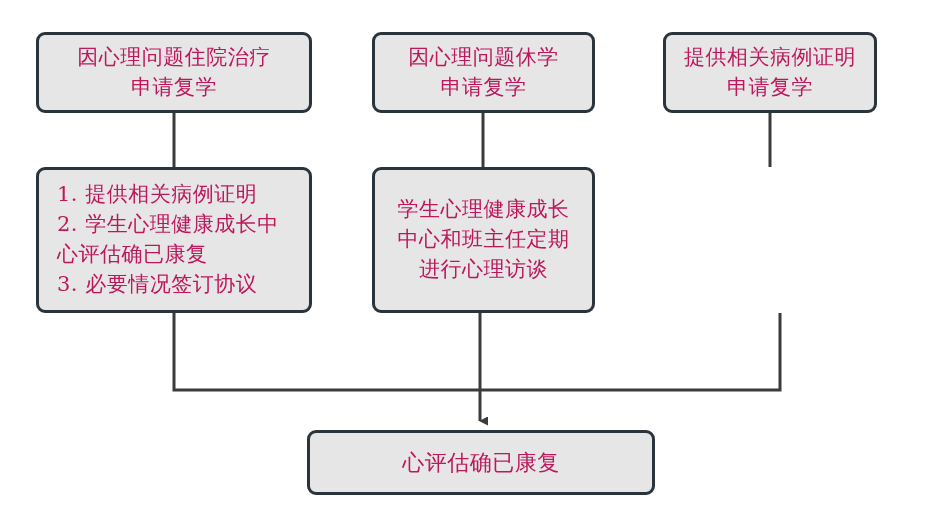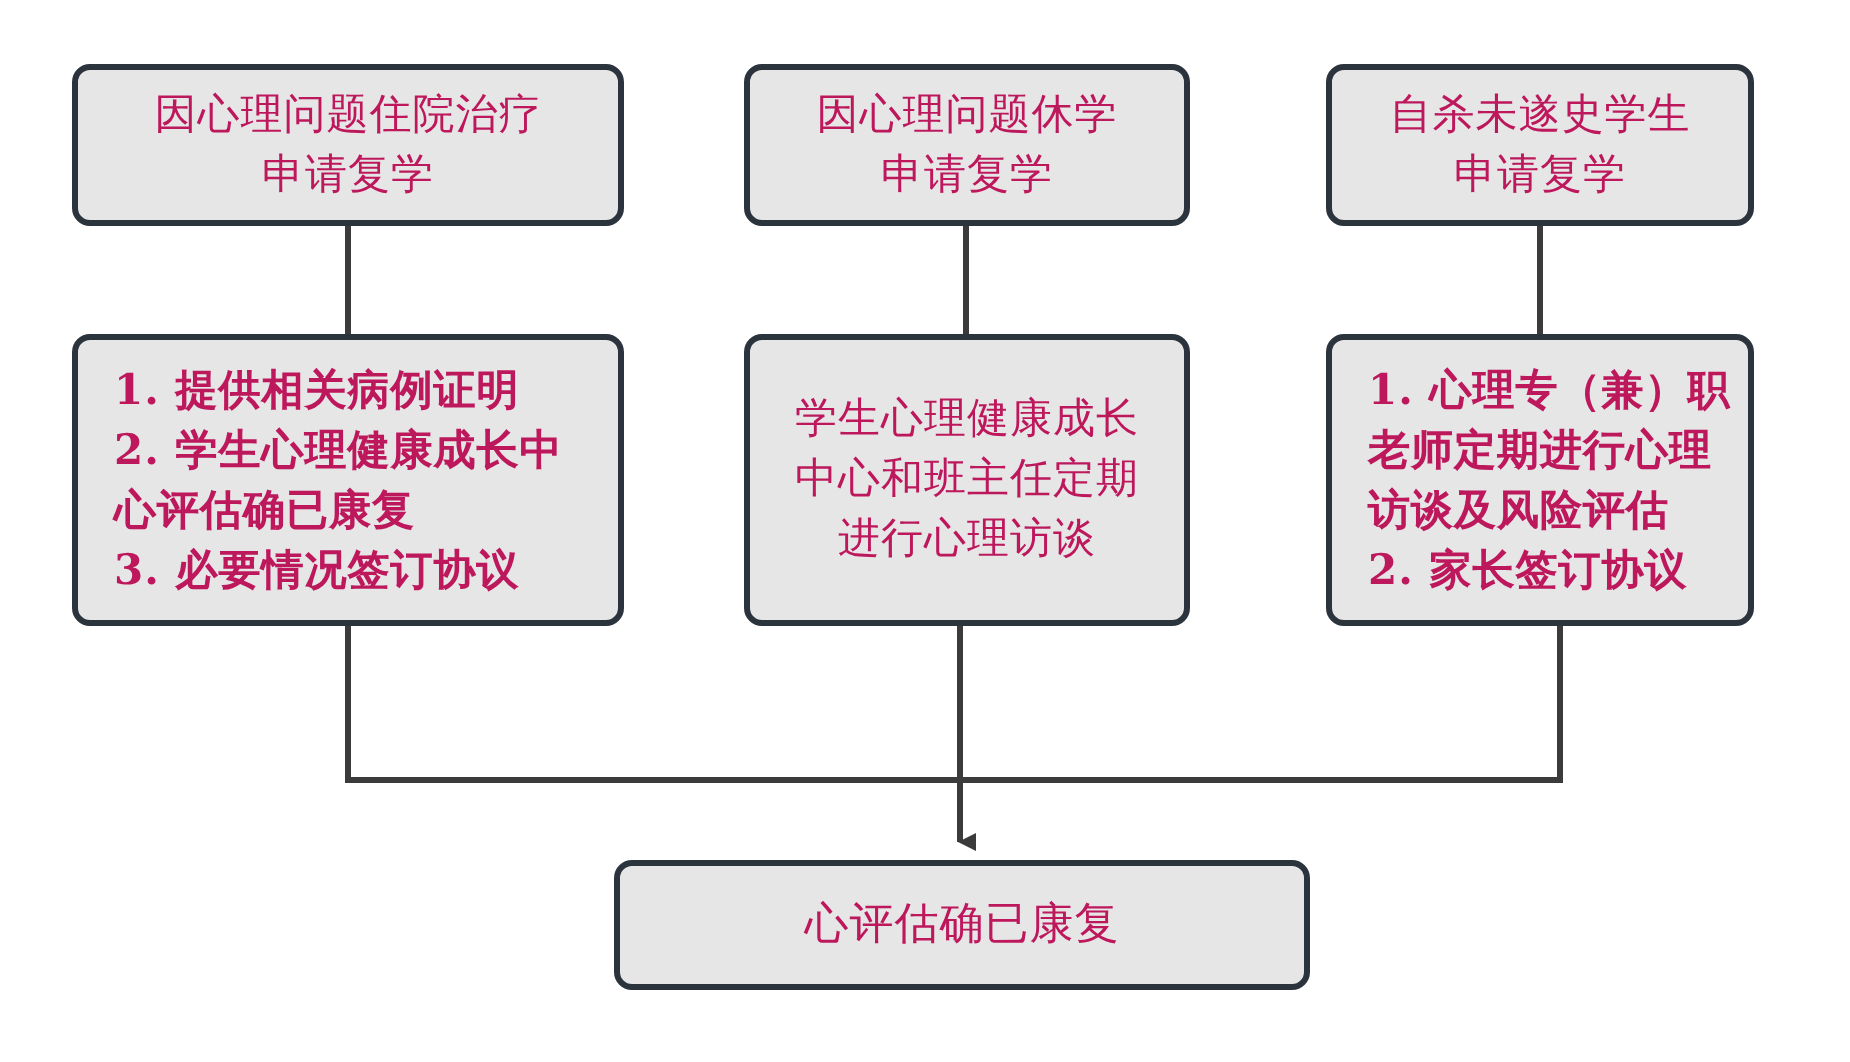--- a/index.html
+++ b/index.html
@@ -41,21 +41,21 @@
     line-height: 1.42;
     letter-spacing: 0.5px;
   }
   .node .txt {
     width: 100%;
     padding: 0 8px;
     box-sizing: border-box;
     white-space: pre-line;
   }
   .center .txt { text-align: center; }
-  .left .txt { text-align: left; padding-left: 18px; font-weight: bold; }
+  .left .txt { text-align: left; padding-left: 18px; }
 
   
   #n-top-1 { left: 36px;  top: 32px;  width: 276px; height: 81px; font-size: 21px; }
   #n-top-2 { left: 372px; top: 32px;  width: 223px; height: 81px; font-size: 21px; }
   #n-top-3 { left: 663px; top: 32px;  width: 214px; height: 81px; font-size: 21px; }
 
   
   #n-mid-1 { left: 36px;  top: 167px; width: 276px; height: 146px; font-size: 21px; }
   #n-mid-2 { left: 372px; top: 167px; width: 223px; height: 146px; font-size: 21px; }
   #n-mid-3 { left: 663px; top: 167px; width: 214px; height: 146px; font-size: 21px; }
@@ -90,41 +90,35 @@
     <span class="txt">因心理问题住院治疗
 申请复学</span>
   </div>
 
   <div class="node center" id="n-top-2">
     <span class="txt">因心理问题休学
 申请复学</span>
   </div>
 
   <div class="node center" id="n-top-3">
-    <span class="txt">自杀未遂史学生
+    <span class="txt">提供相关病例证明
 申请复学</span>
   </div>
 
   <div class="node left" id="n-mid-1">
     <span class="txt">1. 提供相关病例证明
 2. 学生心理健康成长中
 心评估确已康复
 3. 必要情况签订协议</span>
   </div>
 
   <div class="node center" id="n-mid-2">
     <span class="txt">学生心理健康成长
 中心和班主任定期
 进行心理访谈</span>
   </div>
 
-  <div class="node left" id="n-mid-3">
-    <span class="txt">1. 心理专（兼）职
-老师定期进行心理
-访谈及风险评估
-2. 家长签订协议</span>
-  </div>
 
   <div class="node center" id="n-bottom">
     <span class="txt">心评估确已康复</span>
   </div>
 
 </div>
 
 </body></html>

